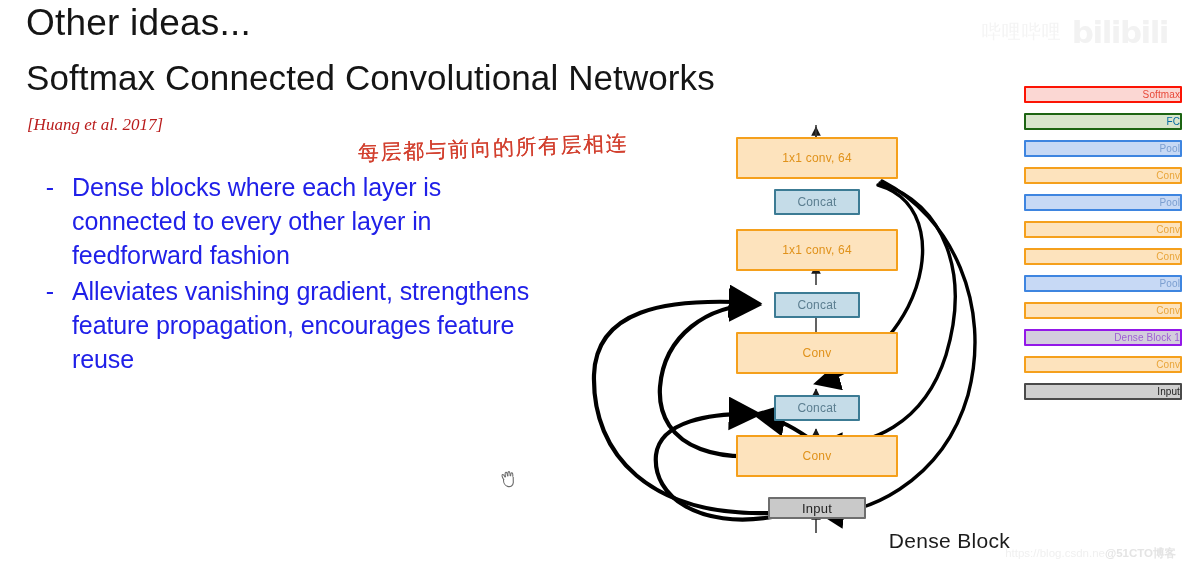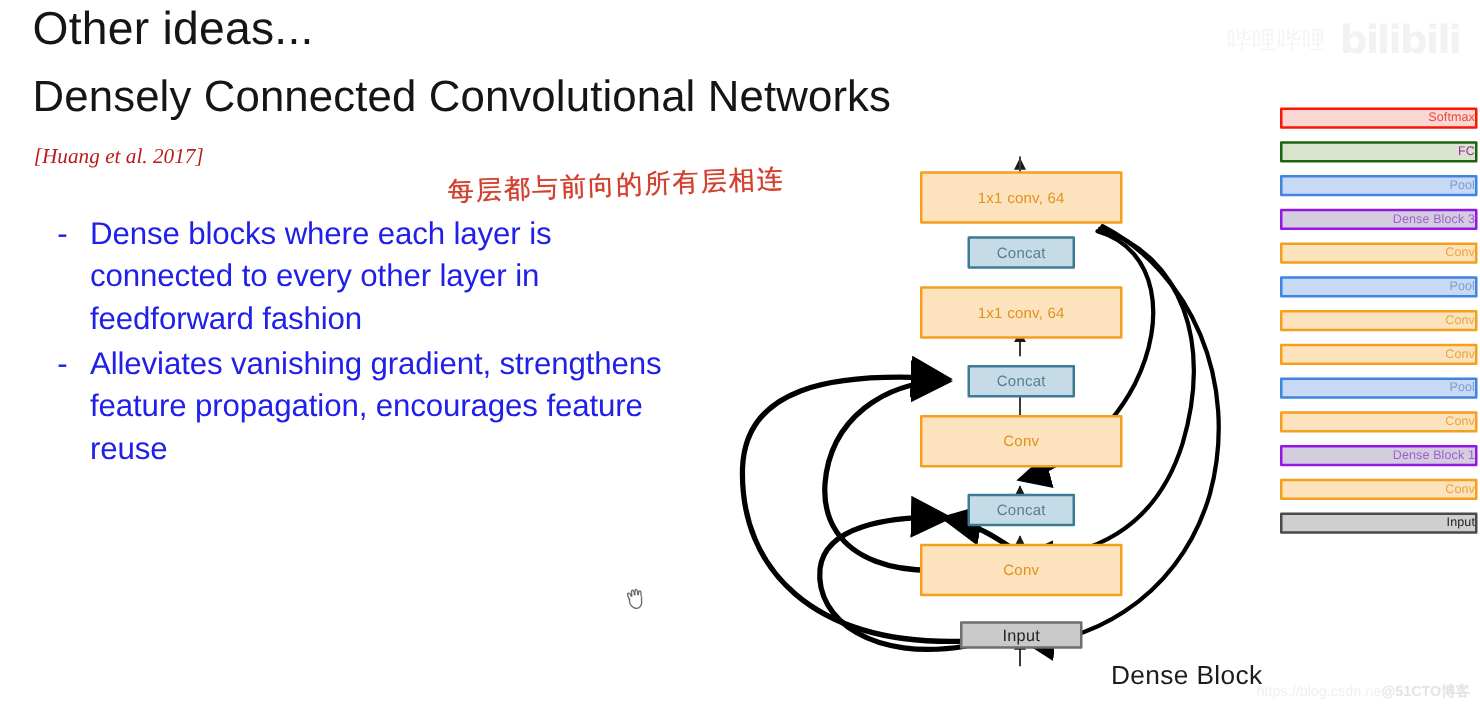--- a/index.html
+++ b/index.html
@@ -161,21 +161,21 @@
     height: 17px;
     margin-bottom: 10px;
     display: flex;
     align-items: center;
     justify-content: flex-end;
     font-size: 10px;
     letter-spacing: 0.1px;
     border-radius: 1px;
   }
   .arch-softmax { background:#fbd7d3; border:2px solid #fc1404; color:#e8493a; }
-  .arch-fc      { background:#d8e5cc; border:2px solid #1c6412; color:#a21caf; }
+  .arch-fc      { background:#d8e5cc; border:2px solid #1c6412; color:#0369a1; }
   .arch-pool    { background:#c7d9f5; border:2px solid #3e85e0; color:#7b9ed0; }
   .arch-dense   { background:#d3cddd; border:2px solid #9318e8; color:#9f5fd4; }
   .arch-conv    { background:#fde3bd; border:2px solid #f5a01c; color:#e9a53a; }
   .arch-input   { background:#cfcfcf; border:2px solid #4a4a4a; color:#222222; }
 
   
   #bilibili-watermark {
     position: absolute;
     right: 16px;
     top: 14px;
@@ -207,21 +207,21 @@
     white-space: nowrap;
     pointer-events: none;
   }
   #bottom-watermark .wm-site { color: #f0f0f0; }
   #bottom-watermark .wm-blog { color: #e4e4e4; font-weight: bold; }
 </style>
 </head>
 <body>
 
 <div id="slide-heading">Other ideas...</div>
-<div id="slide-title">Densely Connected Convolutional Networks</div>
+<div id="slide-title">Softmax Connected Convolutional Networks</div>
 <div id="citation">[Huang et al. 2017]</div>
 
 <div id="handwritten-annotation">每层都与前向的所有层相连</div>
 
 <div id="bullet-list">
   <div class="bullet-row">
     <span class="bullet-dash">-</span>
     <span class="bullet-text">Dense blocks where each layer is connected to every other layer in feedforward fashion</span>
   </div>
   <div class="bullet-row">
@@ -319,23 +319,20 @@
 <div id="architecture-stack">
   <div class="arch-box arch-softmax">
       <span>Softmax</span>
     </div>
   <div class="arch-box arch-fc">
       <span>FC</span>
     </div>
   <div class="arch-box arch-pool">
       <span>Pool</span>
     </div>
-  <div class="arch-box arch-dense">
-      <span>Dense Block 3</span>
-    </div>
   <div class="arch-box arch-conv">
       <span>Conv</span>
     </div>
   <div class="arch-box arch-pool">
       <span>Pool</span>
     </div>
   <div class="arch-box arch-conv">
       <span>Conv</span>
     </div>
   <div class="arch-box arch-conv">

